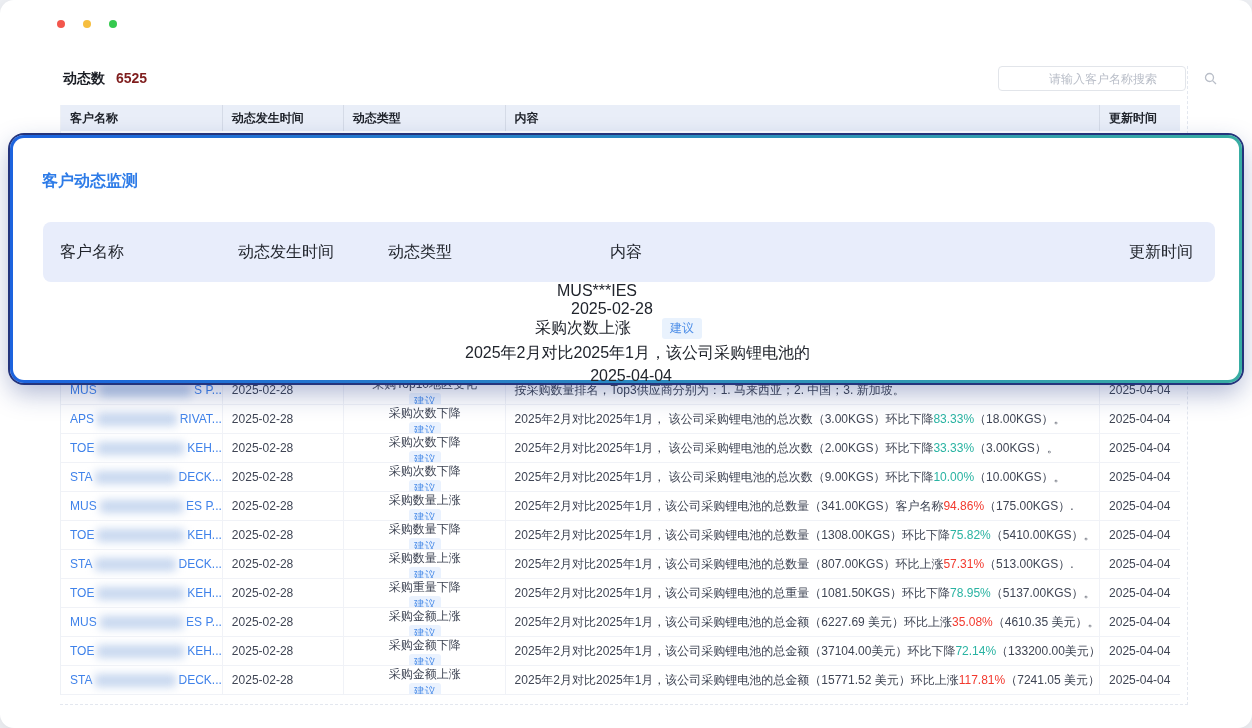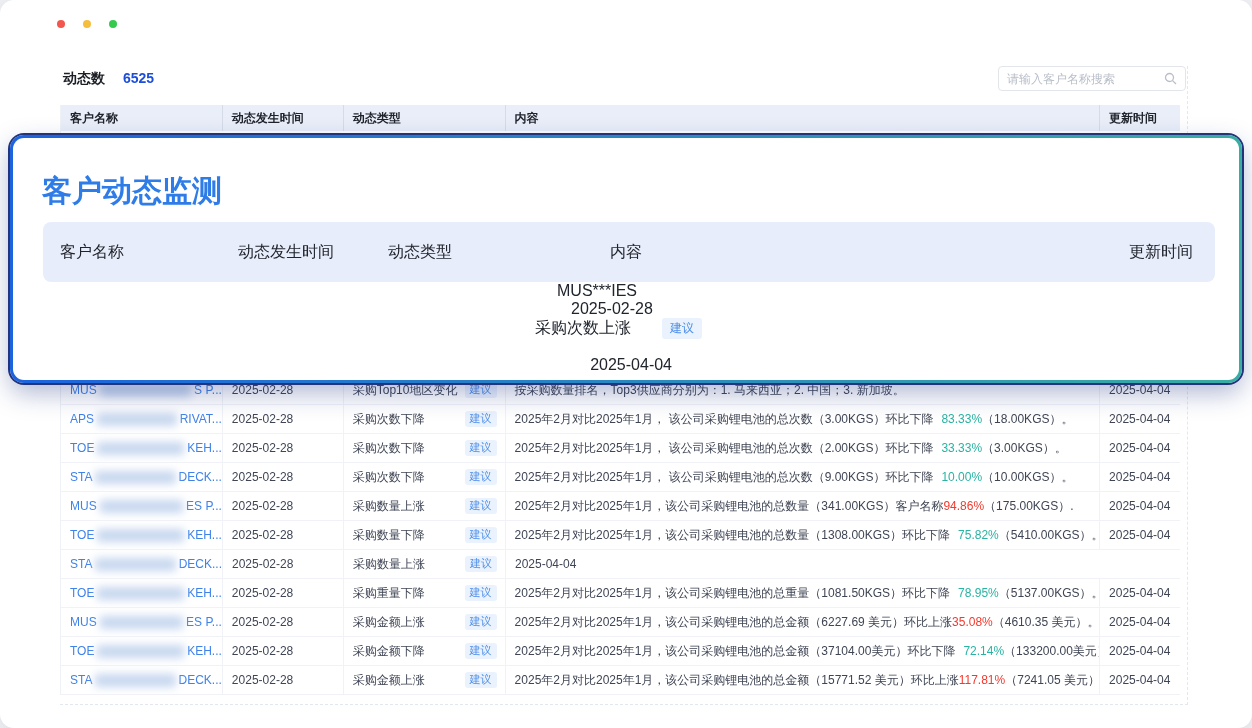--- a/index.html
+++ b/index.html
@@ -8,49 +8,49 @@
 
   
   .traffic { position:absolute; top:20px; left:57px; display:flex; gap:18px; }
   .dot { width:8px; height:8px; border-radius:50%; }
   .dot.red { background:#f3564c; }
   .dot.yellow { background:#f6be3f; }
   .dot.green { background:#35c94e; }
 
   
   .stats { position:absolute; left:63px; top:70px; font-size:14px; font-weight:bold; color:#1c1f26; }
-  .stats .count { color:#1d4ed8; margin-left:18px; }
+  .stats .count { color:#7f1d1d; margin-left:11px; }
   .searchbox { position:absolute; left:998px; top:66px; width:188px; height:25px; border:1px solid #e2e5ea; border-radius:4px; background:#fff; display:flex; align-items:center; padding:0 8px; }
-  .searchbox input { border:none; outline:none; flex:1; font-size:12px; color:#333; background:transparent; font-family:inherit; }
+  .searchbox input { border:none; outline:none; flex:1; font-size:12px; color:#333; background:transparent; font-family:inherit;margin-left:42px; }
   .searchbox input::placeholder { color:#b9bec8; }
   .searchbox svg { flex:none; }
 
   
   .table { position:absolute; left:60px; top:105px; width:1120px; border-left:1px solid #eef1f6; }
   .t-head { display:flex; height:26px; background:#e9eef8; align-items:center; font-size:12px; font-weight:bold; color:#20242c; }
   .t-head .c { height:100%; display:flex; align-items:center; padding-left:9px; border-right:1px solid #d5dbe7; }
   .t-head .c:last-child { border-right:none; }
   .c1 { width:162px; } .c2 { width:121px; } .c3 { width:162px; } .c4 { width:595px; } .c5 { width:80px; }
   .spacer { height:245px; }
   .t-row { display:flex; height:29px; align-items:flex-end; font-size:12px; color:#3f4554; border-bottom:1px solid #f0f2f7; }
   .t-row .c { height:100%; display:flex; align-items:center; padding-left:9px; border-right:1px solid #f0f2f7; overflow:hidden; white-space:nowrap; }
   .t-row .c:last-child { border-right:none; }
   .name { color:#3f82ea; display:flex; align-items:center; width:100%; }
   .name-blur { display:inline-block; flex:1; height:13px; margin:0 3px; background:#c7d7ef; border-radius:2px; filter:blur(4px); }
-  .type-cell { justify-content:space-between; padding-right:8px; }
+  .type-cell { justify-content:space-between; padding-right:8px;flex-direction:column; }
   .badge { flex:none; font-size:11px; color:#4f8fe8; background:#eaf2fe; border-radius:3px; padding:1.5px 5px; line-height:1.2; }
   .pct[data-trend="up"] { color:#f2392e; }
-  .pct[data-trend="down"] { color:#29b3a2;margin-left:8px; }
+  .pct[data-trend="down"] { color:#29b3a2; }
   .scroll-guide { position:absolute; left:60px; top:66px; width:1128px; height:639px; border-right:1px dashed #e3e7ef; border-bottom:1px dashed #e3e7ef; pointer-events:none; }
 
   
   .overlay { position:absolute; left:10px; top:135px; width:1232px; height:248px; border:3px solid transparent; border-radius:14px;
              background:linear-gradient(#fff,#fff) padding-box, linear-gradient(90deg,#1c63de,#38ada3) border-box;
              box-shadow:0 0 0 2px #24347c, 0 10px 26px rgba(25,50,130,.35); }
-  .ov-title { position:absolute; left:29px; top:33px; font-size:30px; font-weight:bold; color:#2e7ce8; }
+  .ov-title { position:absolute; left:29px; top:33px; font-size:16px; font-weight:bold; color:#2e7ce8; }
   .ov-head { position:absolute; left:30px; top:84px; width:1172px; height:60px; background:#e8edfb; border-radius:8px; display:flex; align-items:center; font-size:16px; font-weight:500; color:#20242c; }
   .ov-head .oc, .ov-row .oc { padding-left:17px; }
   .oc1 { width:178px; } .oc2 { width:150px; } .oc3 { width:222px; display:flex; align-items:center; justify-content:space-between; padding-right:38px; } .oc4 { flex:1; } .oc5 { width:130px; text-align:right; padding-right:22px; }
   .ov-row { position:absolute; left:30px; top:144px; width:1172px; height:92px; display:flex; align-items:center; font-size:16px; color:#20242c;flex-direction:column; }
   .ov-badge { flex:none; font-size:12px; color:#4f8fe8; background:#e9f2fd; border-radius:3px; padding:3px 8px; line-height:1.2; }
   .ov-content { line-height:28px; }
 </style>
 </head>
 <body>
 
@@ -219,20 +219,25 @@
             <span>STA</span>
             <span class="name-blur"></span>
             <span>DECK...</span>
           </span>
         </div>
       <div class="c c2">2025-02-28</div>
       <div class="c c3 type-cell">
           <span>采购数量上涨</span>
           <span class="badge">建议</span>
         </div>
+      <div class="c c4">
+          <span>2025年2月对比2025年1月，该公司采购锂电池的总数量（807.00KGS）环比上涨</span>
+          <span class="pct" data-trend="up">57.31%</span>
+          <span>（513.00KGS）.</span>
+        </div>
       <div class="c c5">2025-04-04</div>
     </div>
 
     <div class="t-row">
       <div class="c c1">
           <span class="name">
             <span>TOE</span>
             <span class="name-blur"></span>
             <span>KEH...</span>
           </span>
@@ -328,18 +333,19 @@
     </div>
 
     <div class="ov-row">
       <div class="oc oc1">MUS***IES</div>
       <div class="oc oc2">2025-02-28</div>
       <div class="oc oc3">
         <span>采购次数上涨</span>
         <span class="ov-badge">建议</span>
       </div>
       <div class="oc oc4 ov-content">
+        <div>2025年2月对比2025年1月，该公司采购锂电池的</div>
       </div>
       <div class="oc5">2025-04-04</div>
     </div>
   </div>
 
 </div>
 
 </body></html>

